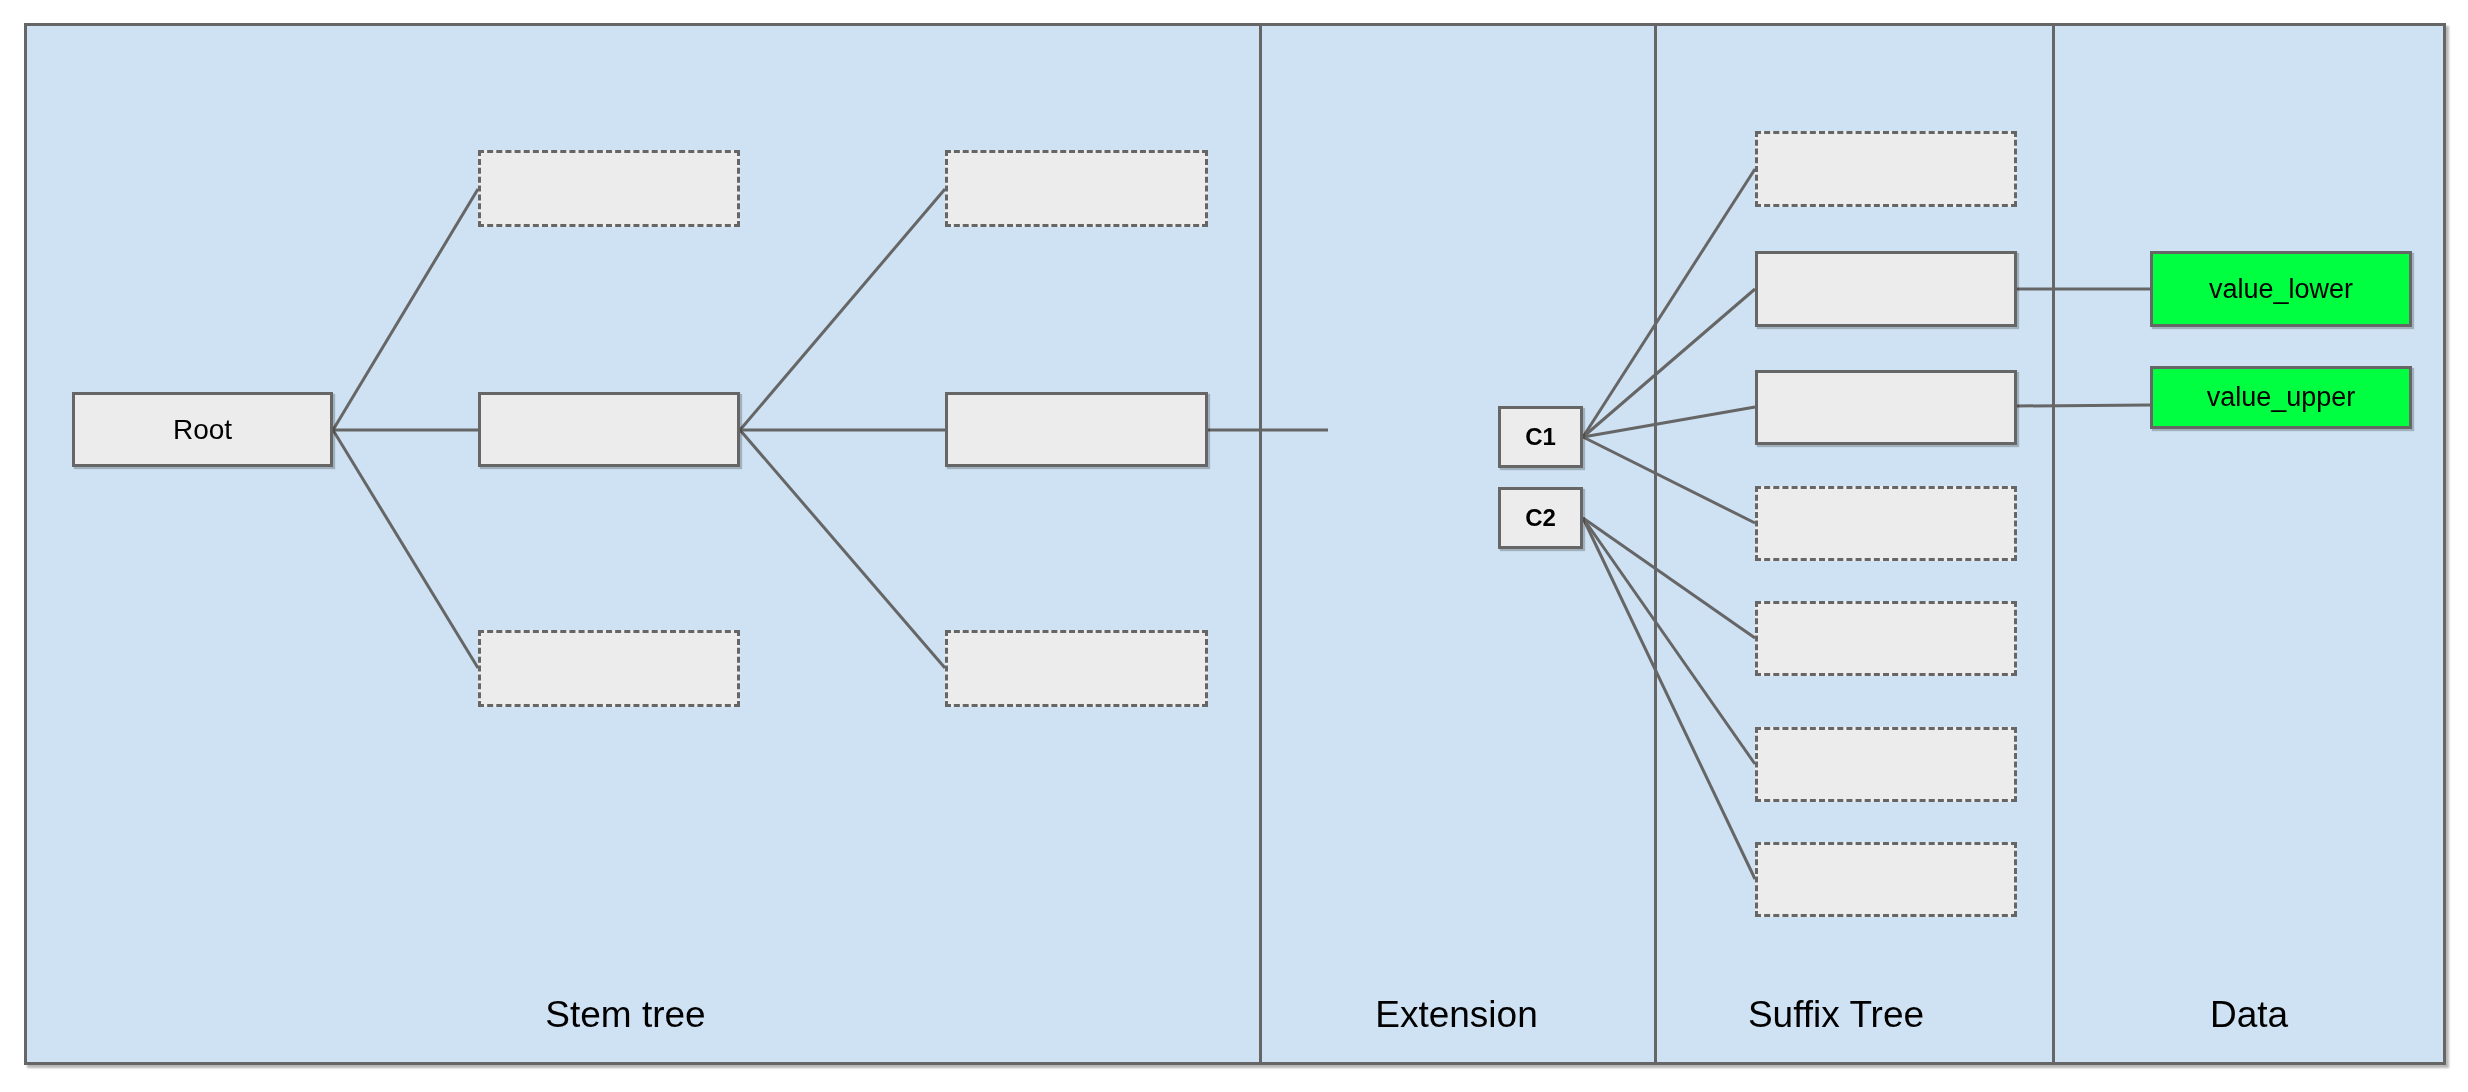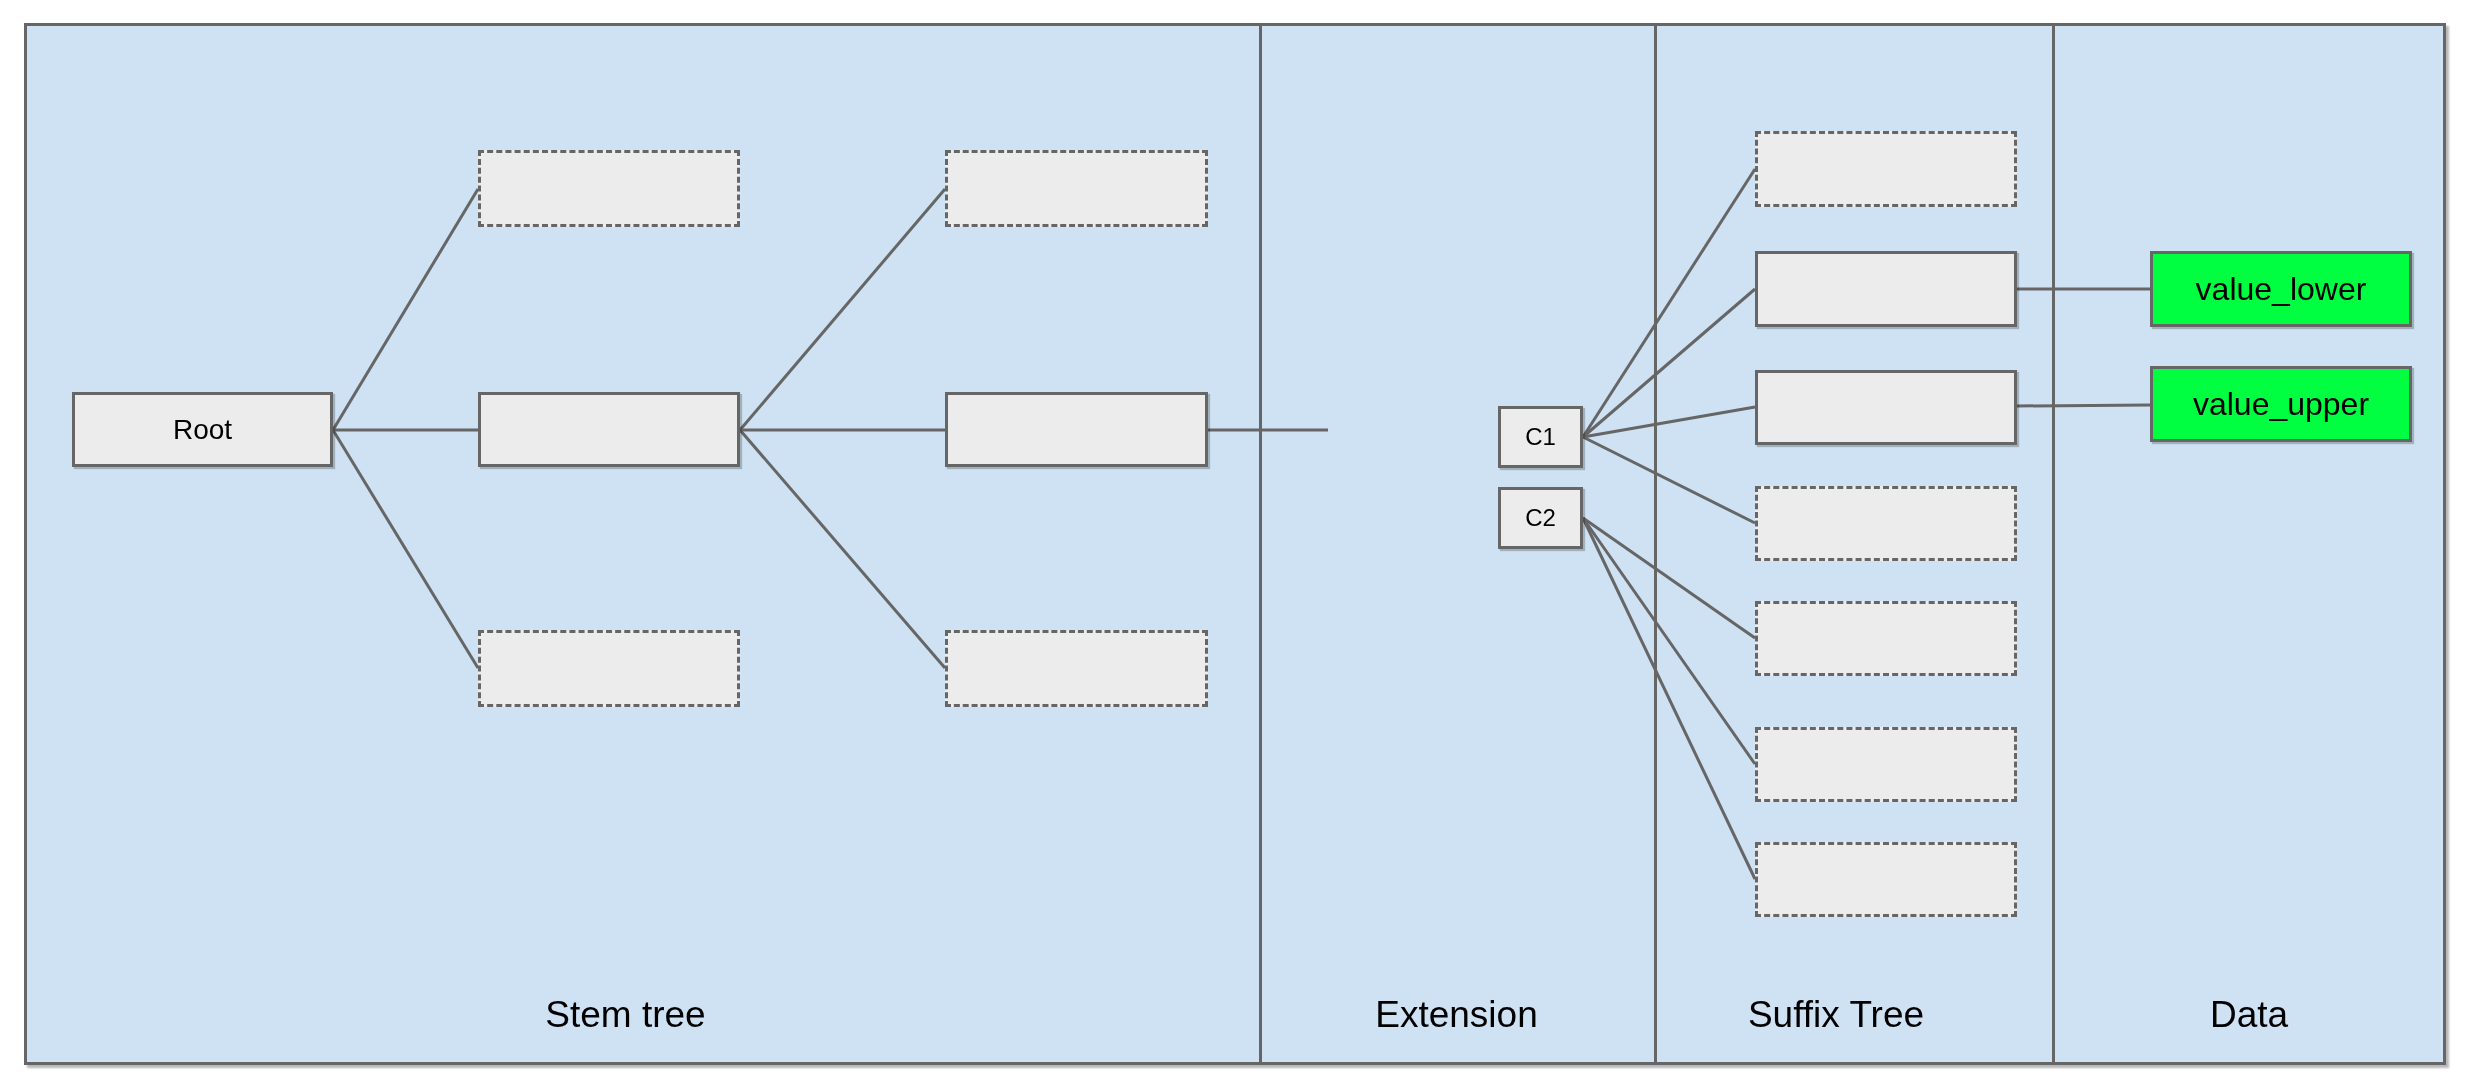--- a/index.html
+++ b/index.html
@@ -31,22 +31,22 @@
     box-shadow:2px 2px 1px rgba(0,0,0,0.22);
   }
   .node.dashed{
     border-style:dashed;
     box-shadow:none;
     background:var(--node-fill,#ececec);
   }
   .node.cyan{background:var(--extension-fill,#00ffff);}
   .node.green{background:var(--data-fill,#00ff40);}
   .root-label{font-size:28px;}
-  .port-label{font-size:24px;}
-  .value-label{font-size:32px;justify-content:center;}
+  .port-label{font-size:24px;font-weight:bold;}
+  .value-label{font-size:27px;justify-content:center;}
   .pedersen-text{font-size:27px;line-height:37px;}
   .pedersen-text span{display:block;}
   .section-label{
     position:absolute;top:993px;height:44px;line-height:44px;
     text-align:center;font-size:37px;
   }
 </style>
 </head>
 <body>
 
@@ -102,21 +102,21 @@
   <div class="node" style="left:1755px;top:251px;width:262px;height:76px"></div>
   <div class="node" style="left:1755px;top:370px;width:262px;height:75px"></div>
   <div class="node dashed" style="left:1755px;top:486px;width:262px;height:75px"></div>
   <div class="node dashed" style="left:1755px;top:601px;width:262px;height:75px"></div>
   <div class="node dashed" style="left:1755px;top:727px;width:262px;height:75px"></div>
   <div class="node dashed" style="left:1755px;top:842px;width:262px;height:75px"></div>
 
   <div class="node green value-label" style="left:2150px;top:251px;width:262px;height:76px">
     <span>value_lower</span>
   </div>
-  <div class="node green value-label" style="left:2150px;top:366px;width:262px;height:76px">
+  <div class="node green value-label" style="left:2150px;top:366px;width:262px;height:63px">
     <span>value_upper</span>
   </div>
 
   <div class="section-label" style="left:8px;width:1235px">Stem tree</div>
   <div class="section-label" style="left:1259px;width:395px">Extension</div>
   <div class="section-label" style="left:1654px;width:364px">Suffix Tree</div>
   <div class="section-label" style="left:2052px;width:394px">Data</div>
 
 </div>
 

